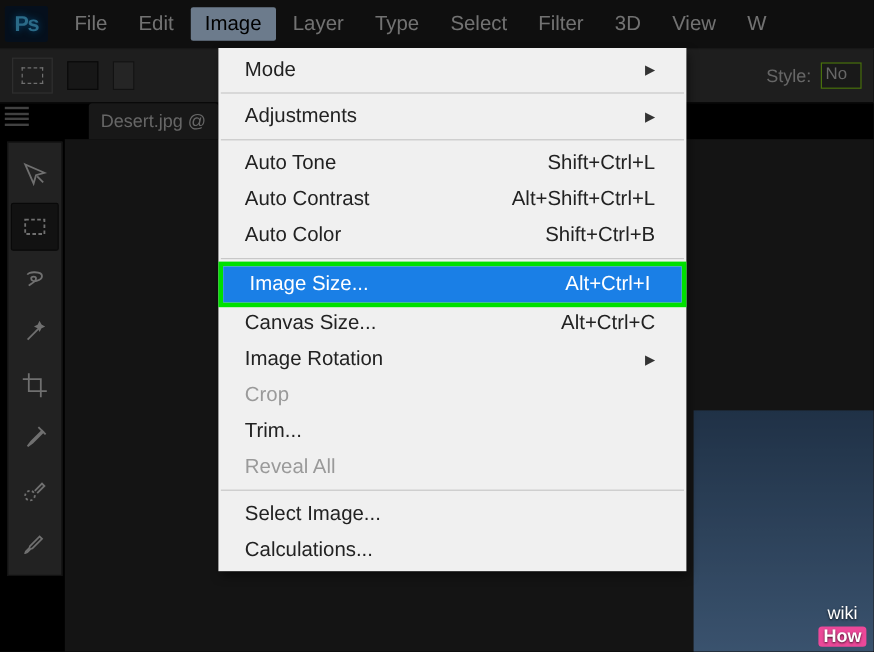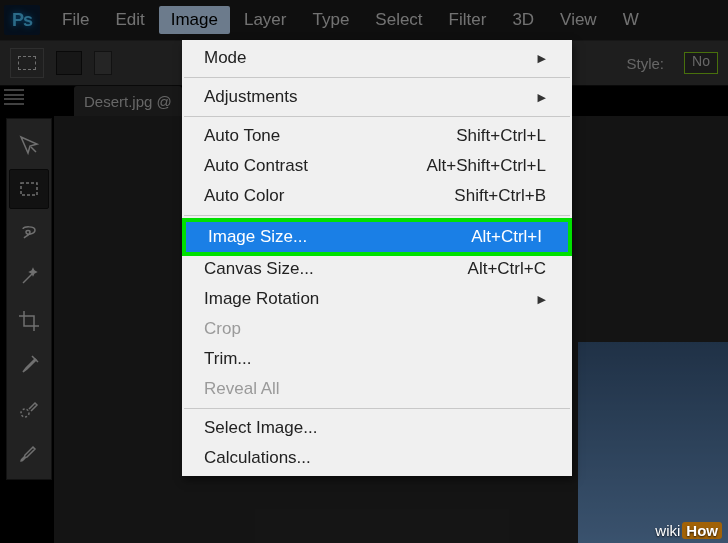--- a/index.html
+++ b/index.html
@@ -10,21 +10,21 @@
   .menubar { height: 40px; background: #1c1c1c; display: flex; align-items: center; padding: 0 4px; gap: 2px; position: relative; z-index: 40; }
   .ps-logo { width: 36px; height: 30px; background: #0a1d33; display: flex; align-items: center; justify-content: center; border-radius: 2px; margin-right: 8px; }
   .ps-logo span { color: #4fc3f7; font-weight: bold; font-size: 18px; text-shadow: 0 0 6px #0a84d6; letter-spacing: -1px;}
   .menu-item { color: #d0d0d0; font-size: 17px; padding: 4px 12px; cursor: pointer; }
   .menu-item.active { background: #c5e1ff; color: #000; border-radius: 2px; }
 
   
   .options-bar { height: 46px; background: #383838; display: flex; align-items: center; padding: 0 10px; gap: 12px; border-top: 1px solid #2a2a2a; border-bottom: 1px solid #111; }
   .opt-tool { width: 34px; height: 30px; border: 1px solid #555; background: #3a3a3a; display: flex; align-items: center; justify-content: center; }
   .opt-swatch { width: 26px; height: 24px; background: #2a2a2a; border: 1px solid #111; }
-  .opt-right { margin-left: auto; display: flex; align-items: center; gap: 20px; color: #bbb; font-size: 15px; text-align: center; }
+  .opt-right { margin-left: auto; display: flex; align-items: center; gap: 8px; color: #bbb; font-size: 15px; }
   .opt-style-label { color: #bbb; font-size: 15px; }
   .opt-style-sel { width: 34px; height: 22px; border: 1px solid #84cc16; background: #2e2e2e; color: #bbb; font-size: 14px; padding: 0 3px; }
 
   
   .tick-handle { position:absolute; top:88px; left:4px; width:20px; height:18px; display:flex; flex-direction:column; justify-content:space-around;}
   .tick-handle div{height:2px;background:#777;}
 
   
   .doc-tab { position: absolute; top: 86px; left: 74px; height: 30px; background: #2d2d2d; color: #bbb; font-size: 15px; padding: 4px 10px; border-top-left-radius: 3px; border-top-right-radius:3px; display: flex; align-items:center;}
 
@@ -41,23 +41,23 @@
   
   .dropdown { position: absolute; top: 40px; left: 182px; width: 390px; background: #f0f0f0; box-shadow: 2px 4px 8px rgba(0,0,0,0.5); z-index: 60; padding: 3px 0; }
   .dd-row { display: flex; justify-content: space-between; align-items: center; padding: 5px 26px 5px 22px; font-size: 17px; color: #222; cursor: pointer; min-height: 28px;}
   .dd-row.disabled { color: #9a9a9a; cursor: default; }
   .dd-row .arrow { font-size: 11px; color:#333; }
   .dd-sep { height: 1px; background: #c8c8c8; margin: 4px 2px; }
   .dd-highlight-wrap { border: 4px solid #00e000; margin: -2px 0; }
   .dd-row.highlighted { background: #1a7fe6; color: #fff; }
 
   
-  .watermark { position: absolute; right: 6px; bottom: 4px; color: #fff; font-size: 15px; z-index: 70; display:flex; align-items:center; gap:2px; text-shadow: 0 1px 2px rgba(0,0,0,0.8); }
+  .watermark { position: absolute; right: 6px; bottom: 4px; color: #fff; font-size: 15px; z-index: 70; display:flex; align-items:center; gap:2px; text-shadow: 0 1px 2px rgba(0,0,0,0.8); flex-direction: column; }
   .watermark .wiki { font-weight: normal; }
-  .watermark .how-badge { background: #a16207; color: #fff; padding: 0 4px; border-radius: 3px; font-weight: bold; }
+  .watermark .how-badge { background: #ec4899; color: #fff; padding: 0 4px; border-radius: 3px; font-weight: bold; }
 
   
   .marquee-ico { width:18px; height:14px; border:1.5px dashed #ccc; }
 </style>
 </head>
 <body>
 
 <div class="menubar">
   <div class="ps-logo">
       <span>Ps</span>

